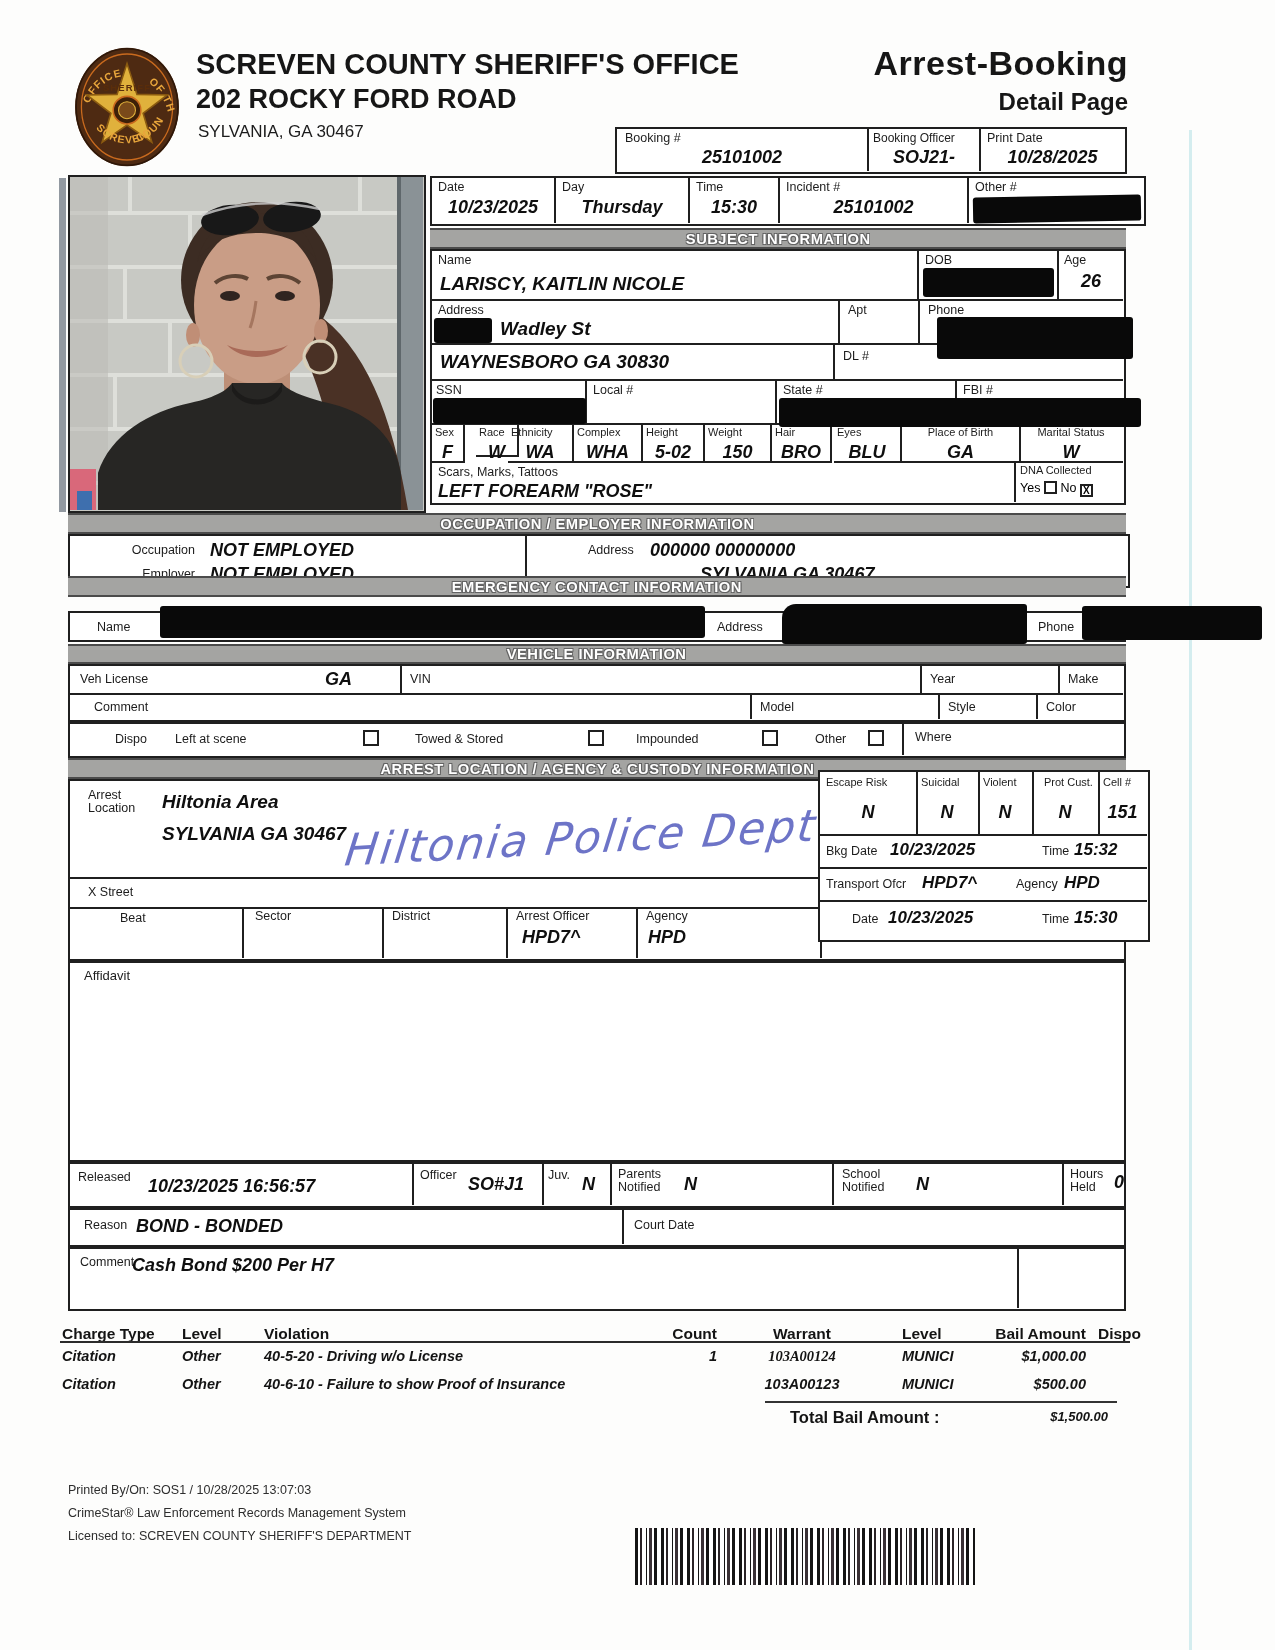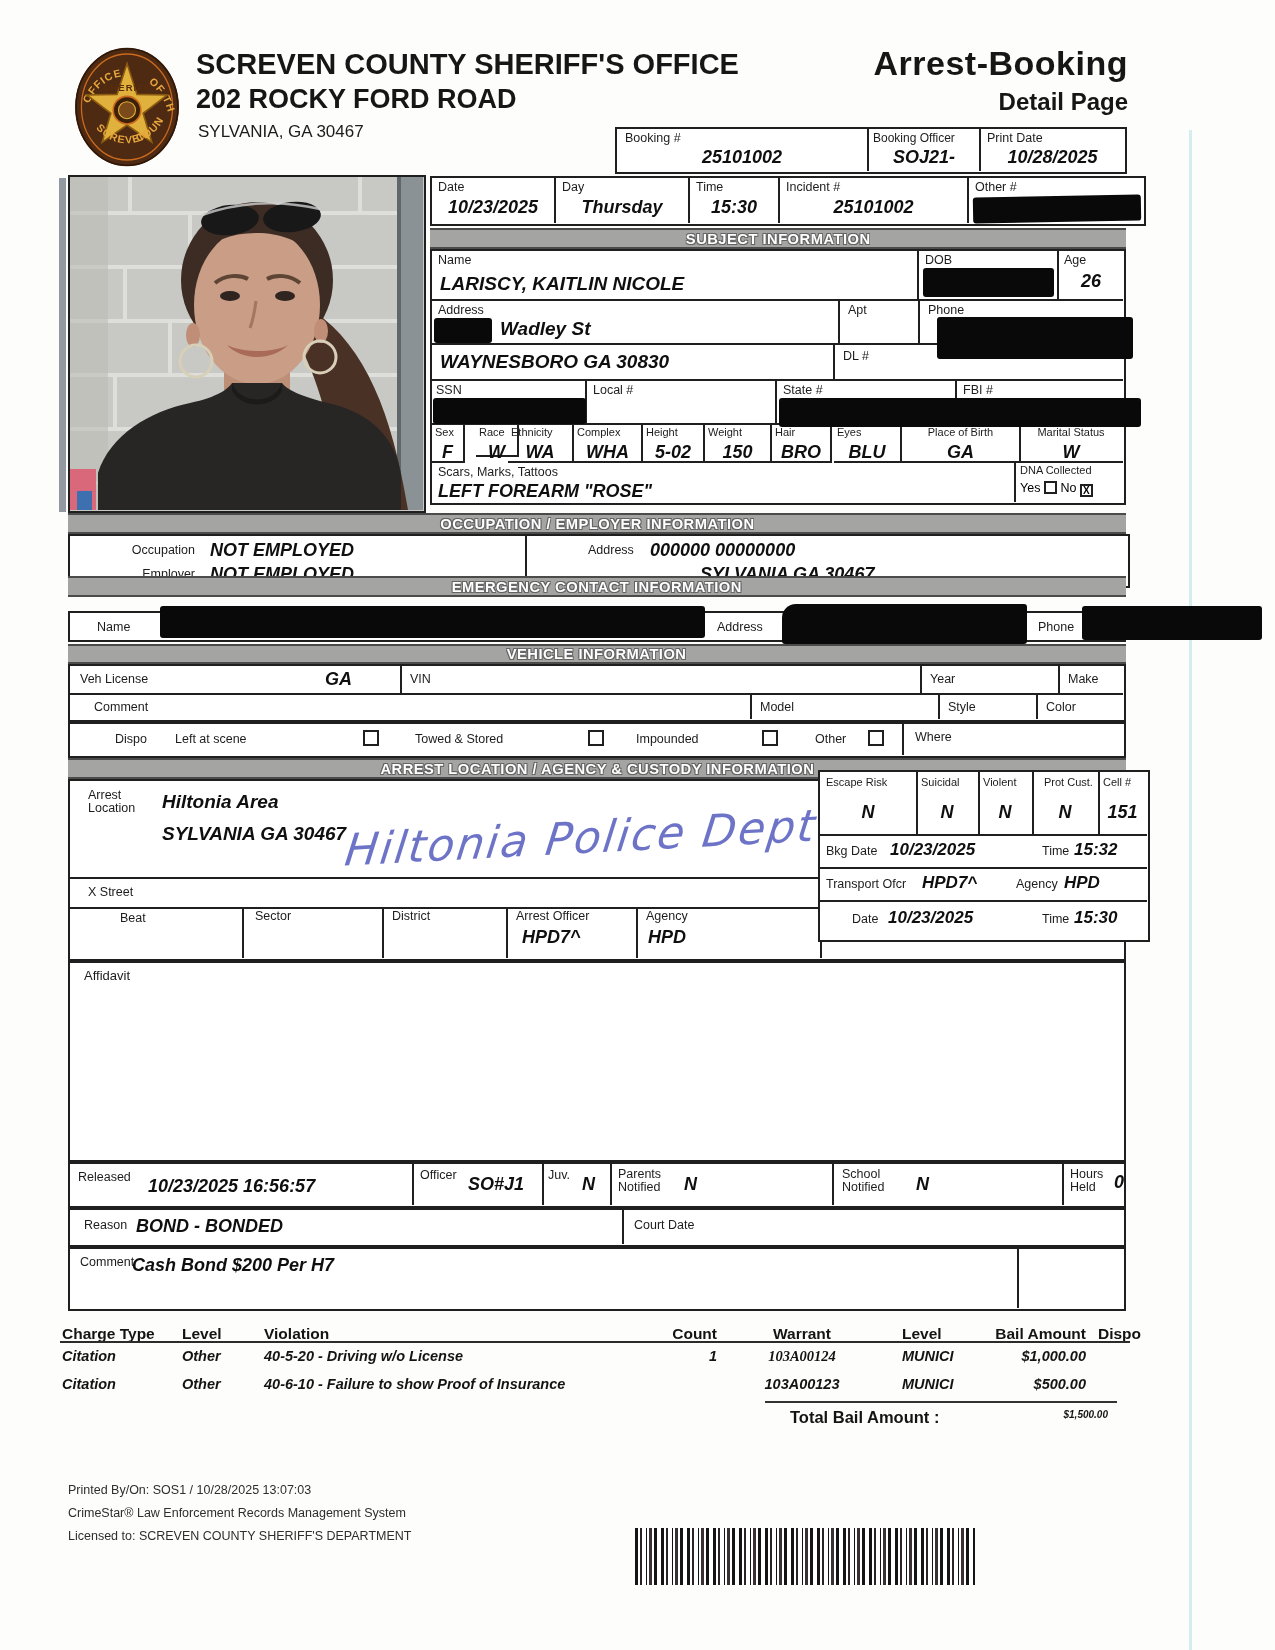--- a/index.html
+++ b/index.html
@@ -447,20 +447,20 @@
     <span class="charge" style="left:182px;">Other</span>
     <span class="charge" style="left:264px;">40-6-10 - Failure to show Proof of Insurance</span>
     <span class="charge" style="left:655px;width:62px;text-align:right;"></span>
     <span class="charge" style="left:742px;width:120px;text-align:center;">103A00123</span>
     <span class="charge" style="left:902px;">MUNICI</span>
     <span class="charge" style="left:978px;width:108px;text-align:right;">$500.00</span>
     <span class="charge" style="left:1098px;"></span>
   </div>
   <div class="hline" style="left:765px;top:1401px;width:352px;background:#333;"></div>
   <span class="abs" style="left:790px;top:1408px;font-weight:bold;font-size:16.5px;color:#141414;">Total Bail Amount :</span>
-  <span class="charge" style="left:978px;top:1409px;width:130px;text-align:right;font-size:10px;">$1,500.00</span>
+  <span class="charge" style="left:978px;top:1409px;width:130px;text-align:right;font-size:13px;">$1,500.00</span>
 
   <div class="foot" style="left:68px;top:1483px;">Printed By/On: SOS1 / 10/28/2025 13:07:03</div>
   <div class="foot" style="left:68px;top:1506px;">CrimeStar® Law Enforcement Records Management System</div>
   <div class="foot" style="left:68px;top:1529px;">Licensed to: SCREVEN COUNTY SHERIFF'S DEPARTMENT</div>
   <div class="barcode" style="left:635px;top:1528px;width:340px;"></div>
 
 </div>
 
 </body></html>

